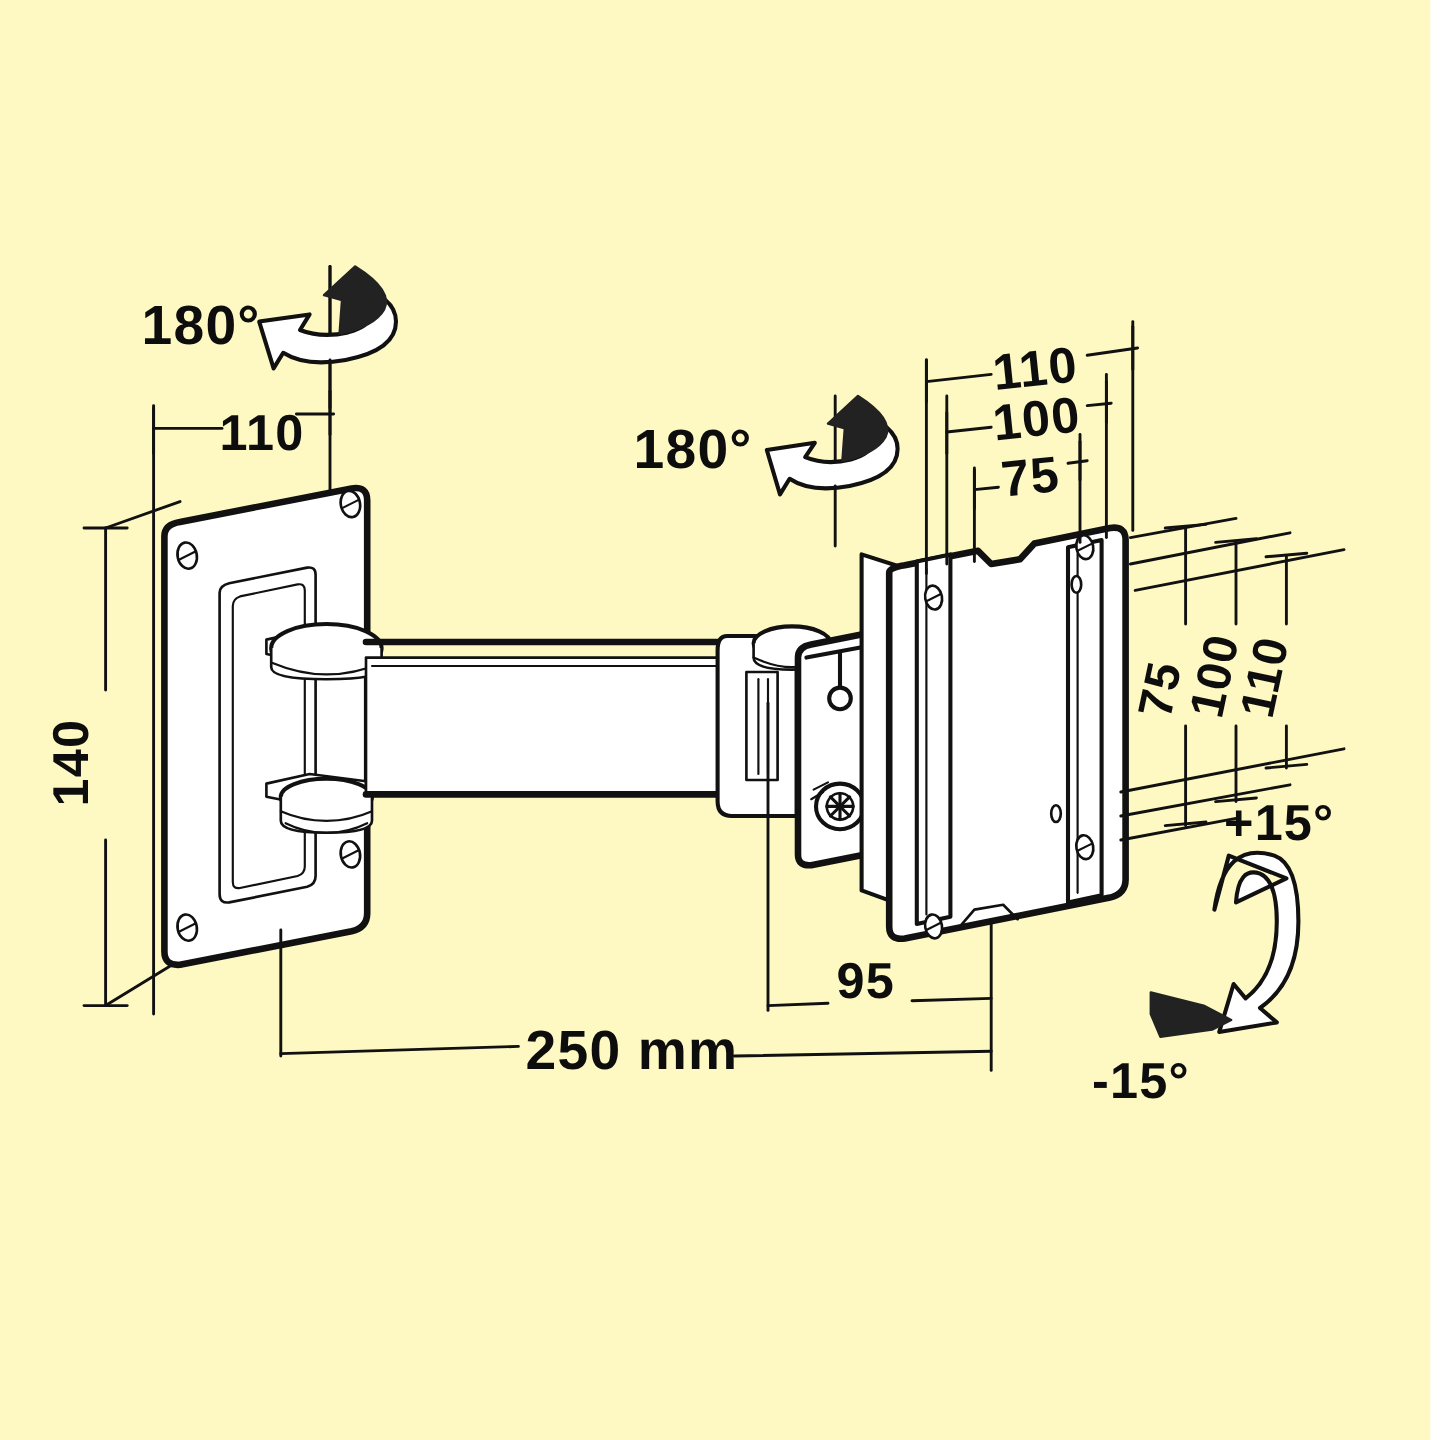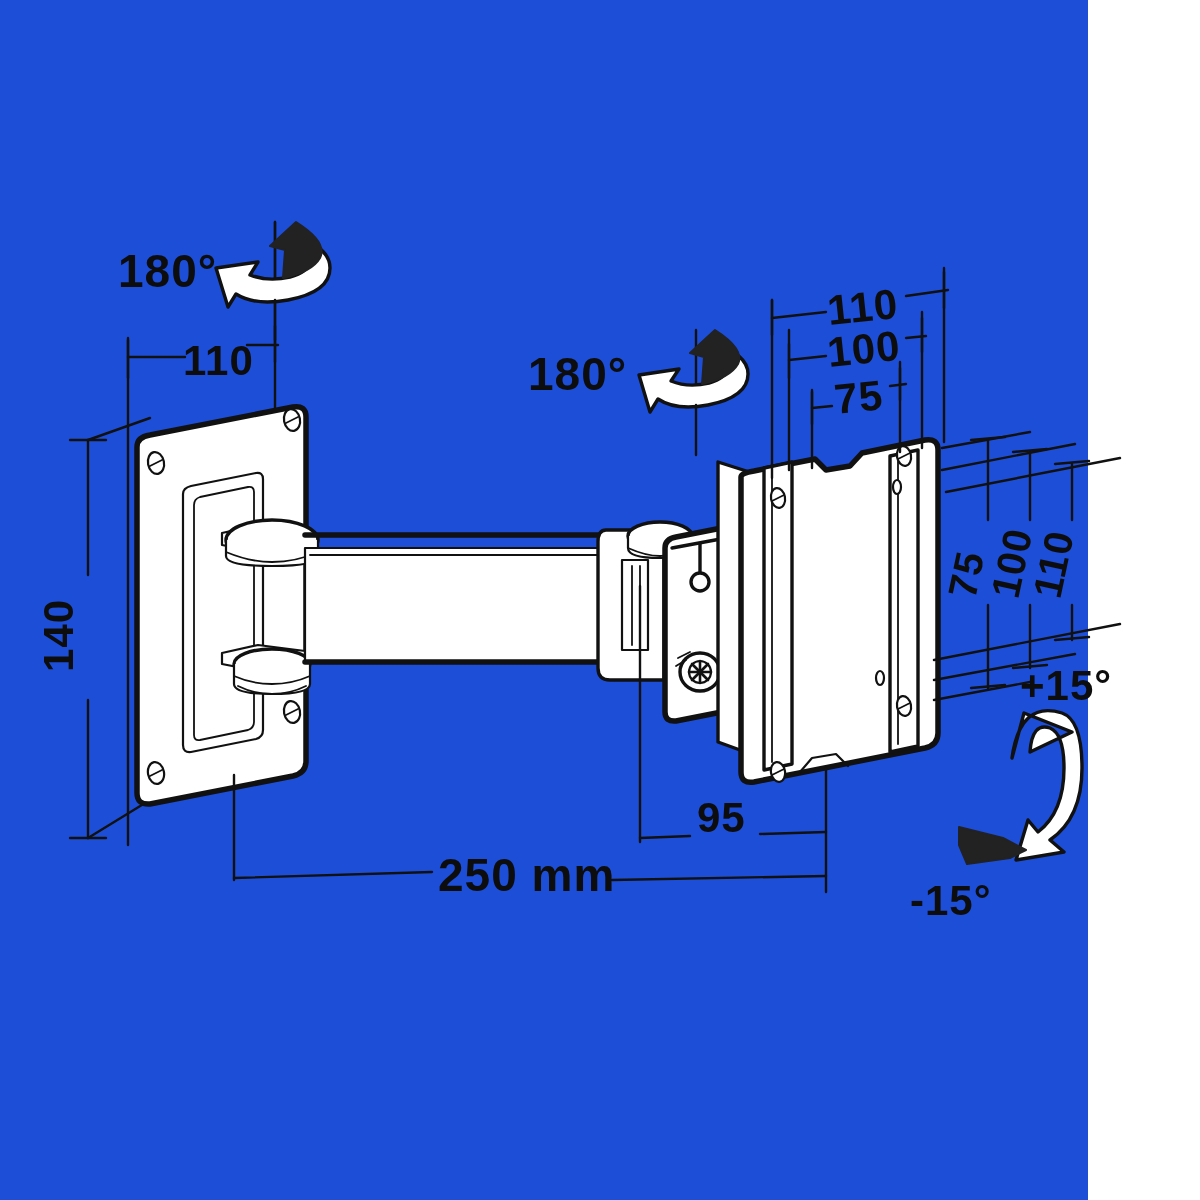--- a/index.html
+++ b/index.html
@@ -8,23 +8,23 @@
     background: #ffffff;
   }
   body {
     width: 1200px;
     height: 1200px;
     font-family: "Liberation Sans", sans-serif;
     overflow: hidden;
   }
   #stage {
     position: relative;
-    width: 1088px;
+    width: 1192px;
     height: 1200px;
-    background: #1d4ed8;
+    background: #fef9c3;
   }
   svg.layer {
     position: absolute;
     top: 0;
     left: 0;
     width: 1200px;
     height: 1200px;
   }
   .dimtext {
     font-family: "Liberation Sans", sans-serif;

